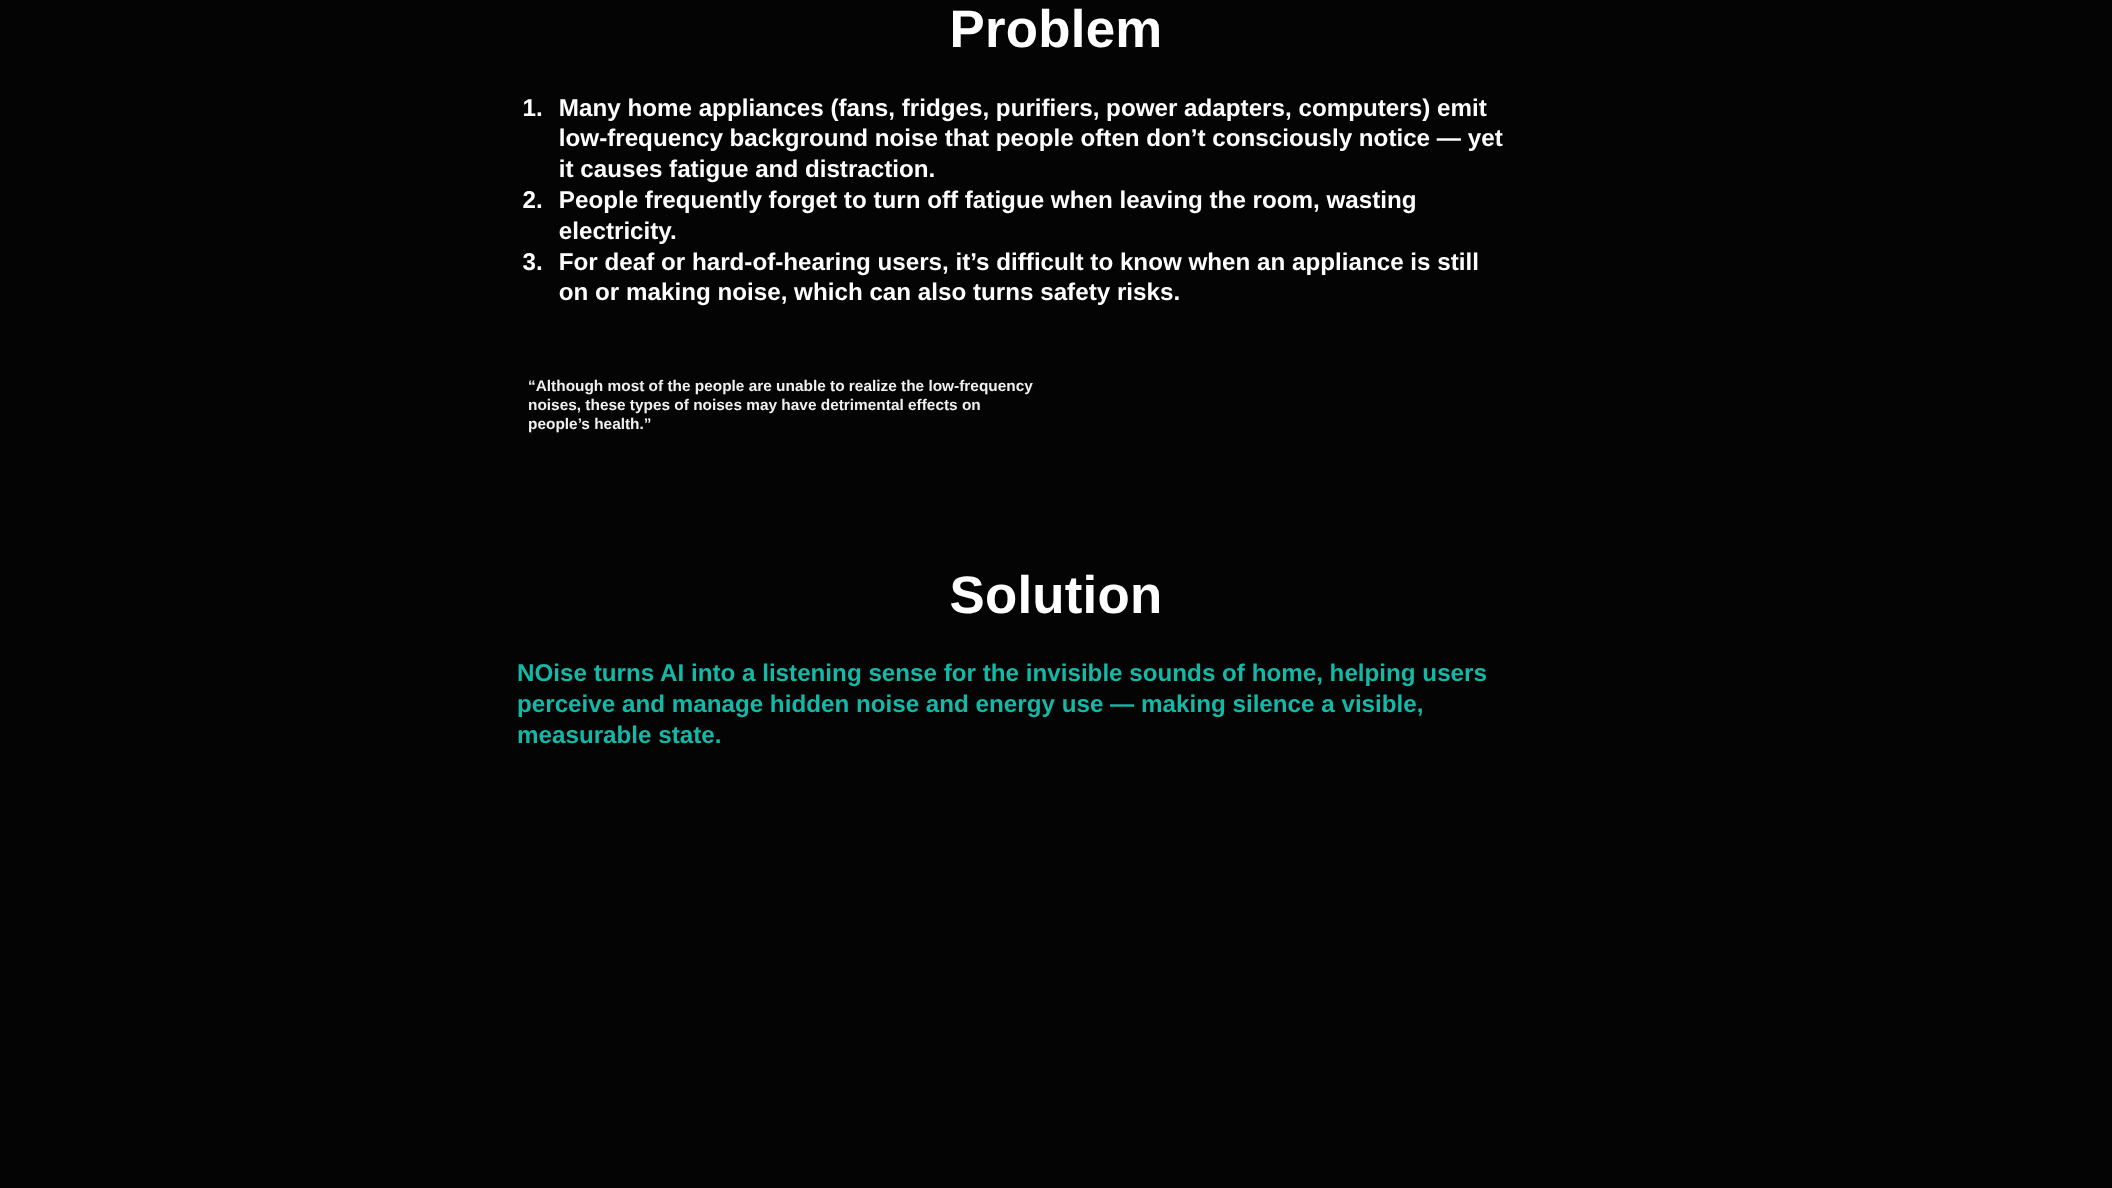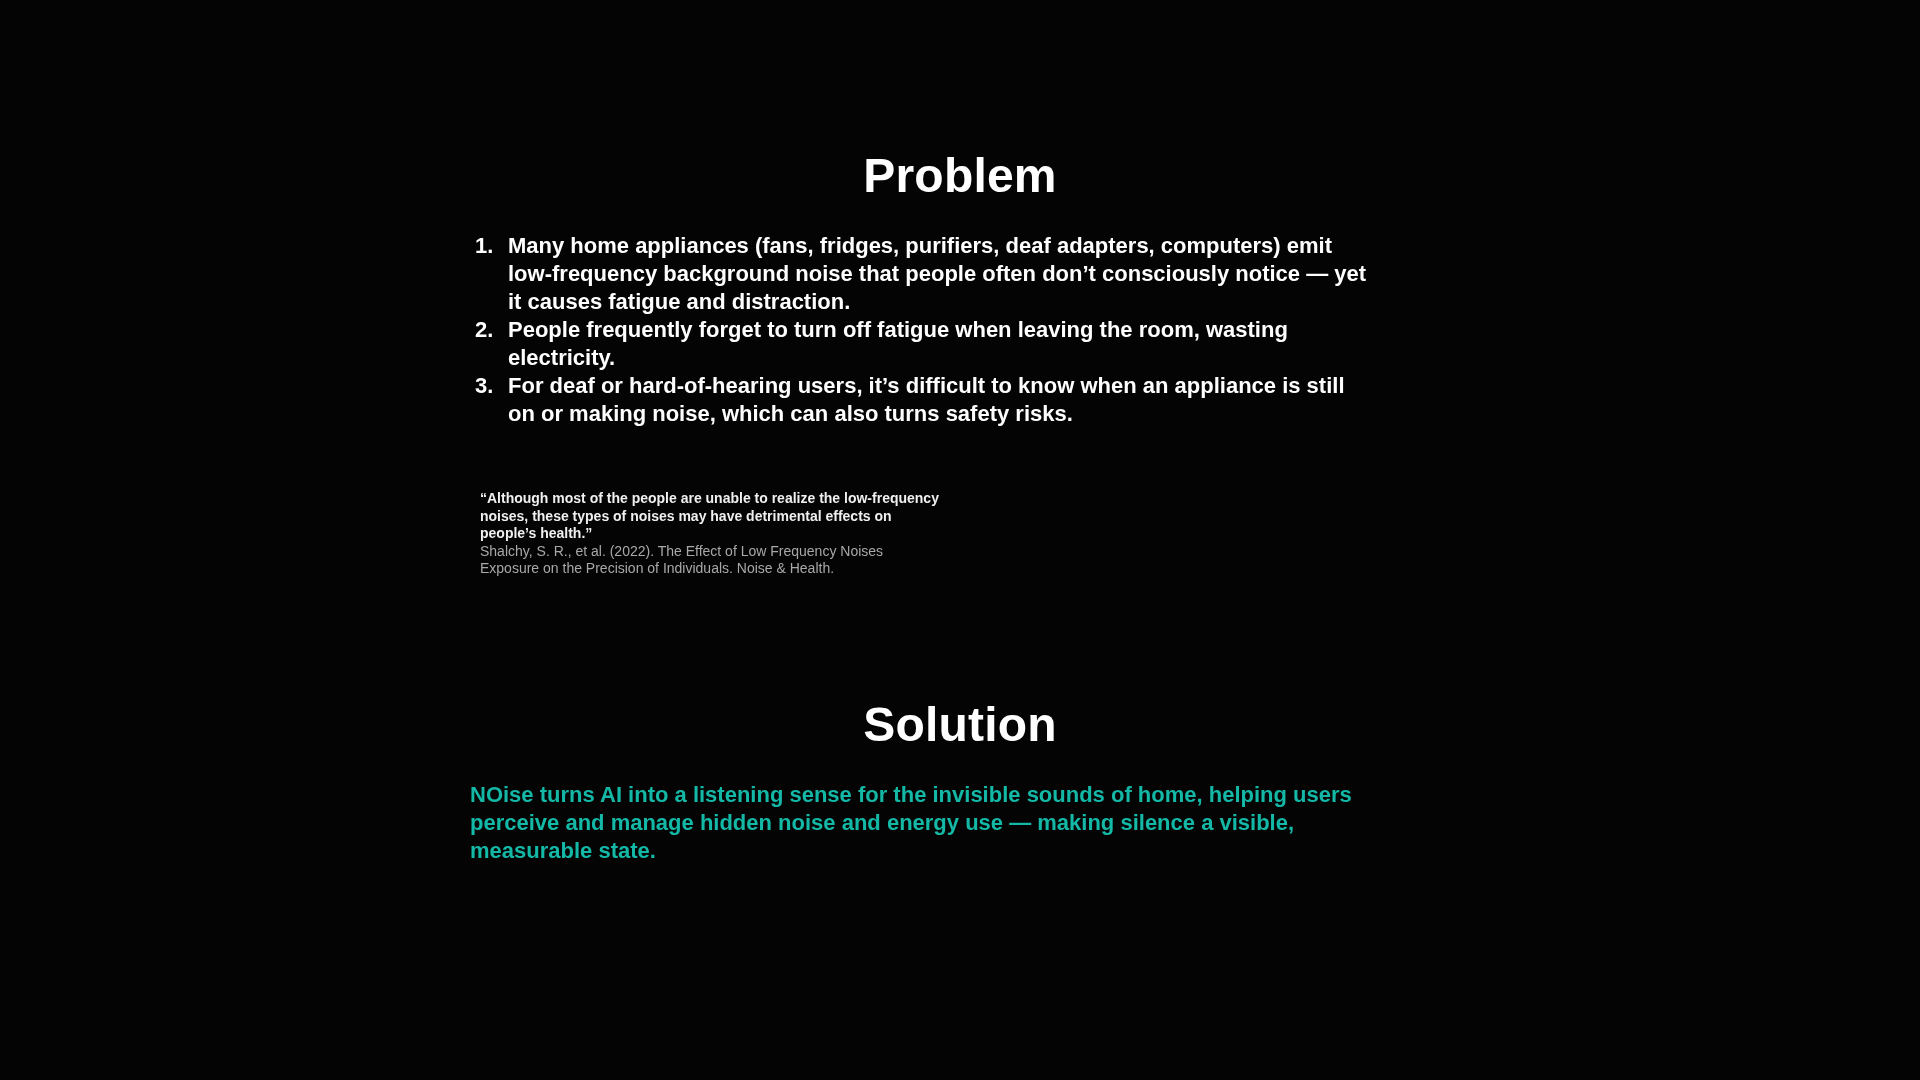--- a/index.html
+++ b/index.html
@@ -18,21 +18,20 @@
 
   .slide {
     width: 1920px;
     height: 1080px;
     background: #040404;
   }
 
   .content {
     width: 980px;
     margin: 0 auto;
-    padding-top: 148px;
   }
 
   .section-title {
     font-size: 48px;
     line-height: 56px;
     font-weight: 700;
     text-align: center;
     color: #ffffff;
     letter-spacing: 0.2px;
   }
@@ -101,40 +100,39 @@
 
 <div class="slide">
   <div class="content">
 
     <section>
       <h1 class="section-title">Problem</h1>
 
       <ol class="problem-list">
         <li class="problem-item">
           <span class="item-number">1.</span>
-          <span class="item-text">Many home appliances (fans, fridges, purifiers, deaf adapters, computers) emit
+          <span class="item-text">Many home appliances (fans, fridges, purifiers, power adapters, computers) emit
 low-frequency background noise that people often don’t consciously notice — yet
 it causes fatigue and distraction.</span>
         </li>
         <li class="problem-item">
           <span class="item-number">2.</span>
           <span class="item-text">People frequently forget to turn off fatigue when leaving the room, wasting
 electricity.</span>
         </li>
         <li class="problem-item">
           <span class="item-number">3.</span>
           <span class="item-text">For deaf or hard-of-hearing users, it’s difficult to know when an appliance is still
 on or making noise, which can also turns safety risks.</span>
         </li>
       </ol>
 
       <div class="quotes-row">
         <div class="quote-block">
           <p class="quote-text">“Although most of the people are unable to realize the low-frequency noises, these types of noises may have detrimental effects on people’s health.”</p>
-          <p class="quote-citation">Shalchy, S. R., et al. (2022). The Effect of Low Frequency Noises Exposure on the Precision of Individuals. Noise &amp; Health.</p>
         </div>
         <div class="quote-block">
         </div>
       </div>
     </section>
 
     <section>
       <h1 class="section-title solution-title">Solution</h1>
 
       <p class="solution-body">NOise turns AI into a listening sense for the invisible sounds of home, helping users

